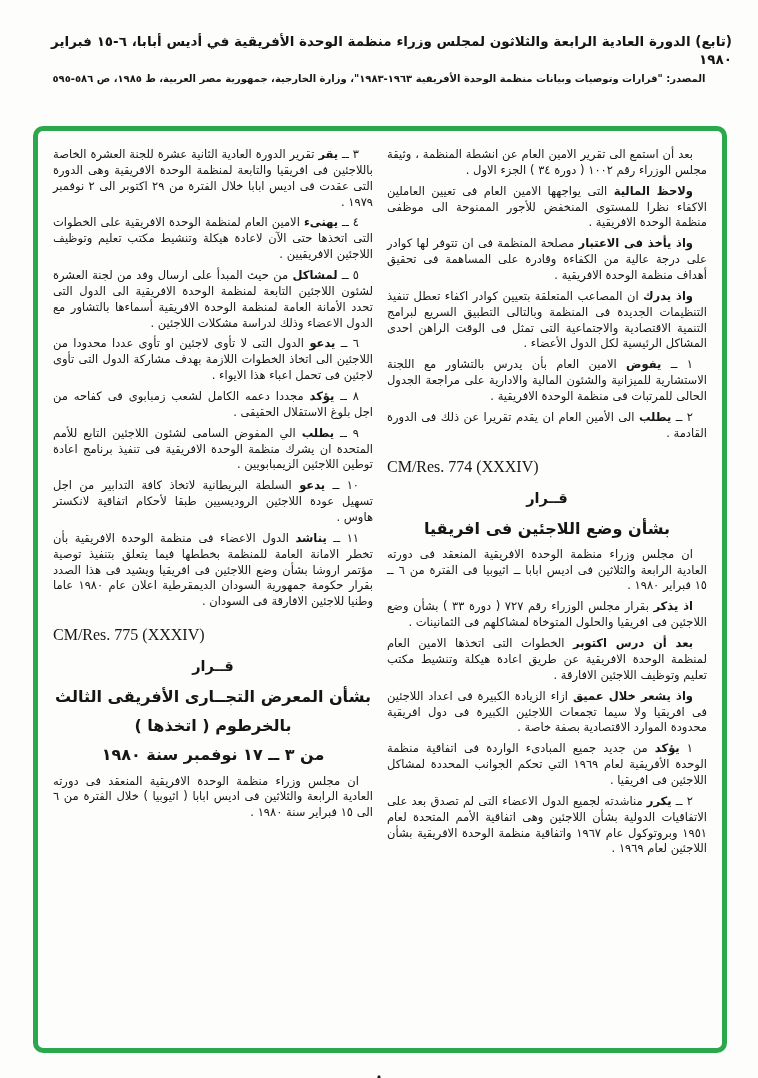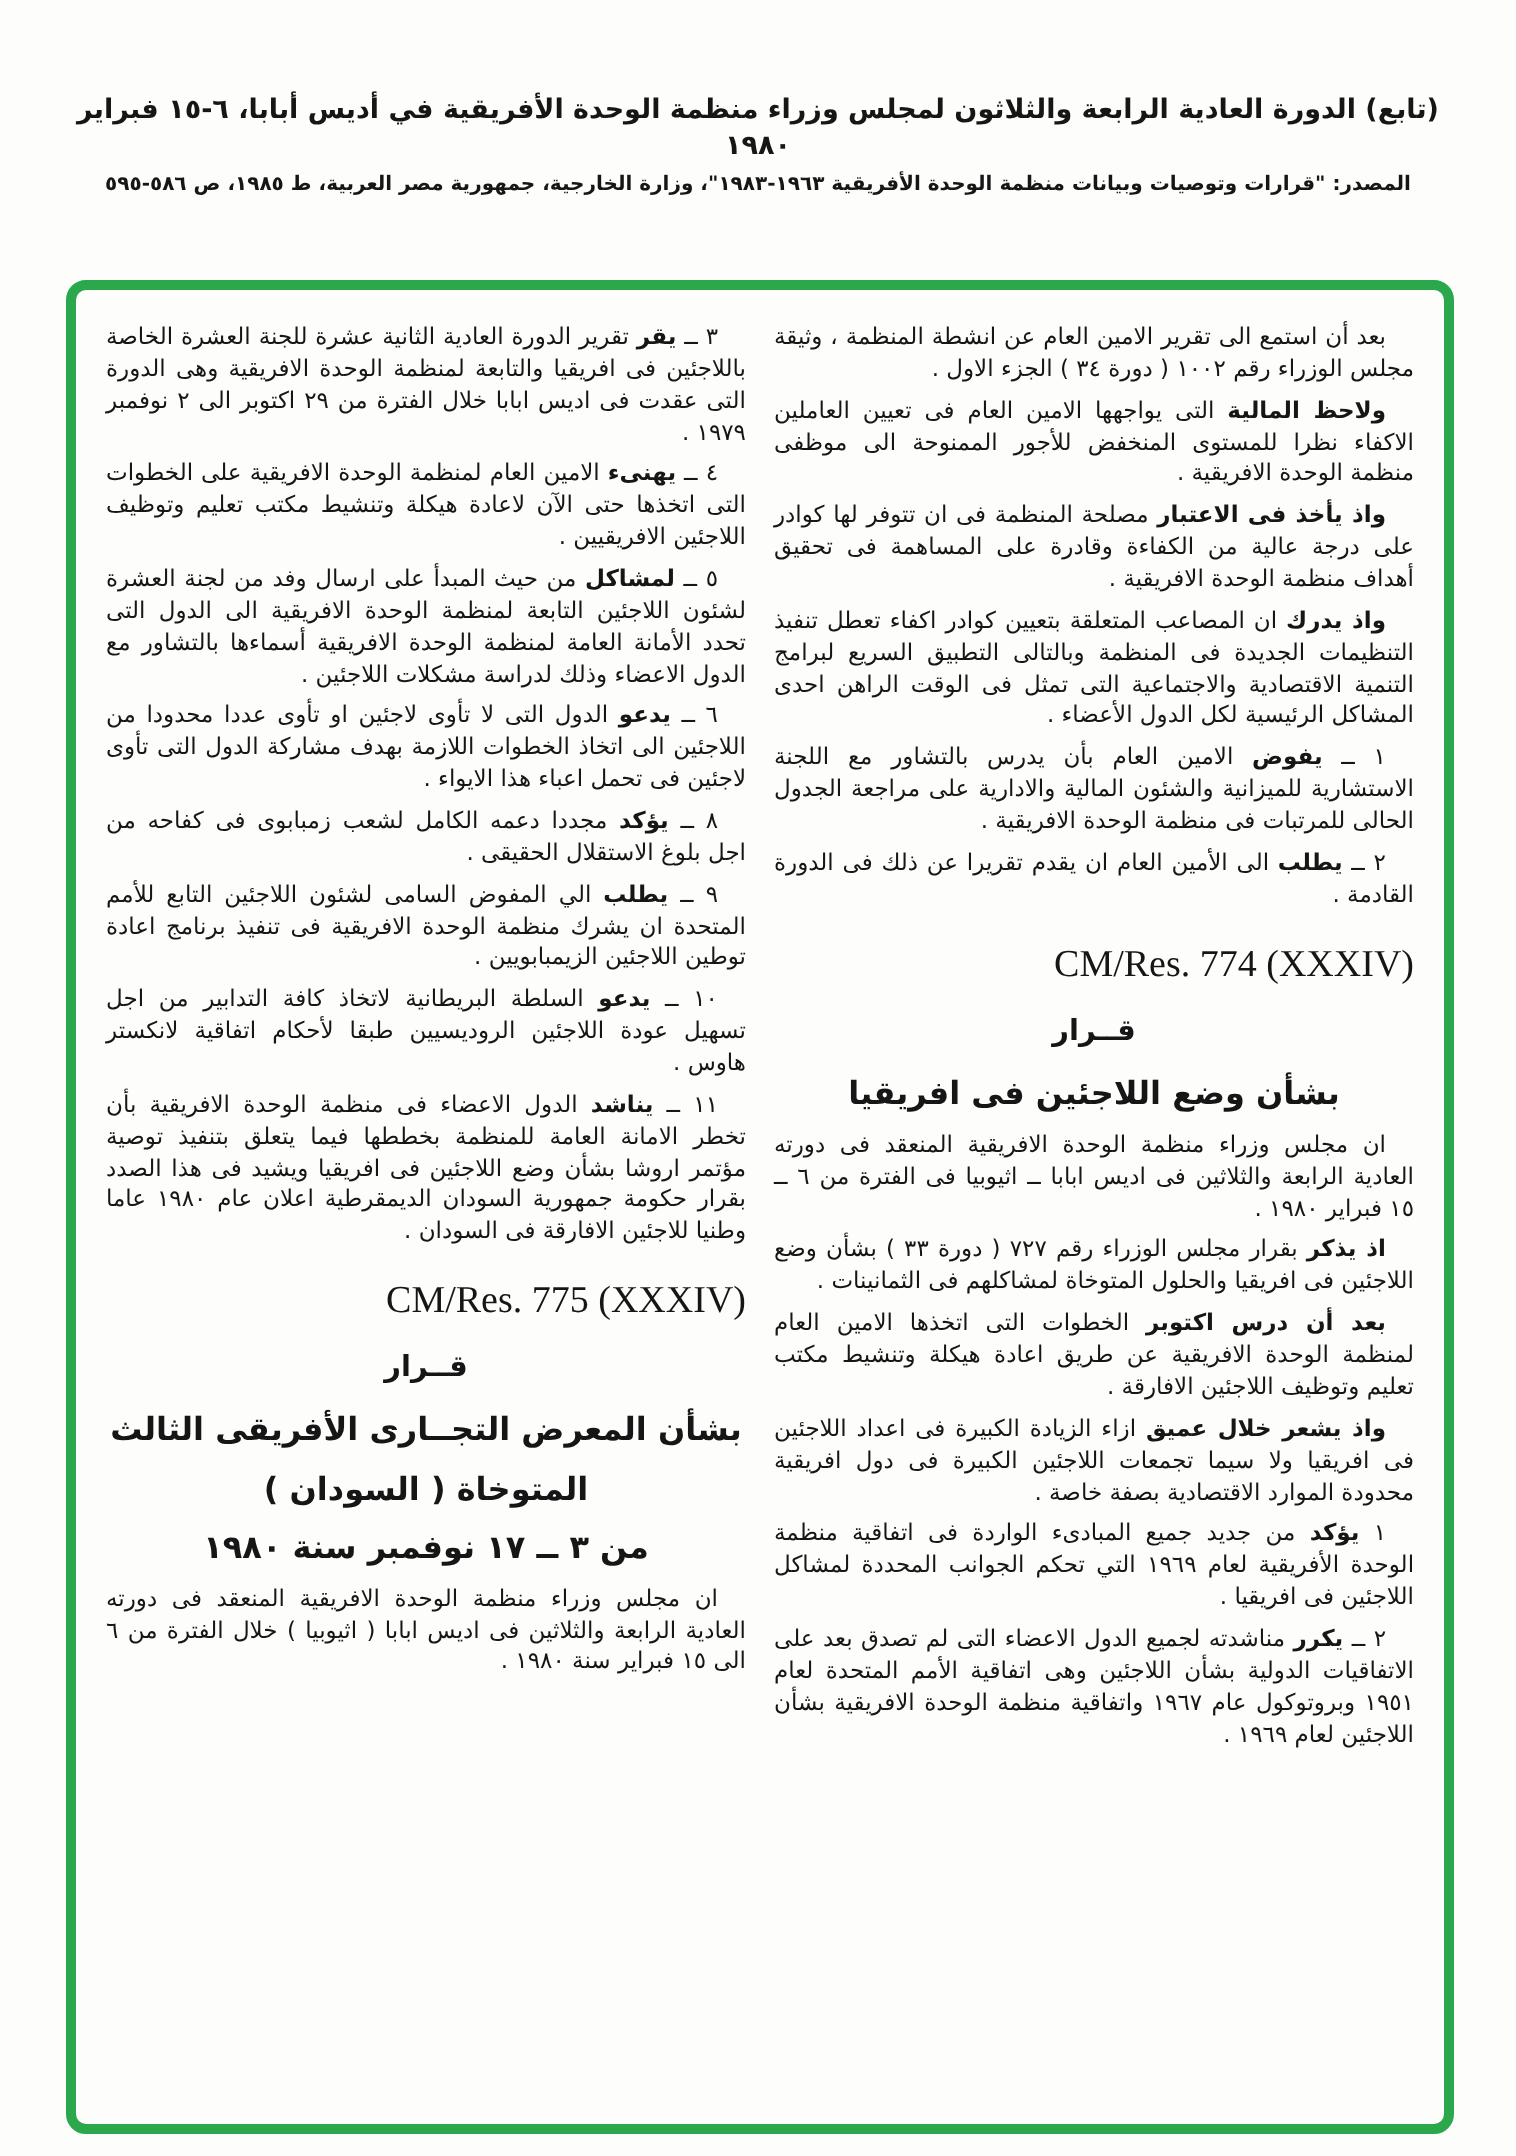--- a/index.html
+++ b/index.html
@@ -7,24 +7,25 @@
     width:758px;height:1078px;
     background:#fdfdfb;
     font-family:"DejaVu Sans",sans-serif;
     color:#161616;
     position:relative;
     overflow:hidden;
   }
   .sheet{width:758px;height:1078px;position:relative;}
   .hdr{direction:rtl;text-align:center;}
   .hdr-line1{
-    margin-top:46px;
+    margin-top:32px;
     font-size:13.5px;font-weight:700;
     padding:0 26px;
     line-height:1.35;
+    text-align:right;
   }
   .hdr-line2{
     margin-top:4px;
     font-size:10px;font-weight:700;
     padding:0 40px;
     line-height:1.3;
   }
   .green-box{
     position:absolute;
     left:33px;top:94px;
@@ -45,23 +46,23 @@
     line-height:1.38;
     text-align:justify;
     text-justify:inter-word;
     direction:rtl;
   }
   .blk{margin:0 0 5px 0;}
   .para{text-indent:14px;}
   .lead{font-weight:700;}
   .ref{
     direction:ltr;
-    text-align:right;
+    text-align:left;
     font-family:"Liberation Serif",serif;
-    font-size:19px;
+    font-size:16px;
     margin:14px 0 10px 0;
     text-indent:0;
   }
   .heading{
     text-align:center;font-weight:700;
     font-size:14.5px;
     margin:4px 0 10px 0;text-indent:0;
   }
   .subheading{
     text-align:center;font-weight:700;
@@ -109,21 +110,21 @@
         <div class="blk para">٤ ــ <span class="lead">يهنىء</span> الامين العام لمنظمة الوحدة الافريقية على الخطوات التى اتخذها حتى الآن لاعادة هيكلة وتنشيط مكتب تعليم وتوظيف اللاجئين الافريقيين .</div>
         <div class="blk para">٥ ــ <span class="lead">لمشاكل</span> من حيث المبدأ على ارسال وفد من لجنة العشرة لشئون اللاجئين التابعة لمنظمة الوحدة الافريقية الى الدول التى تحدد الأمانة العامة لمنظمة الوحدة الافريقية أسماءها بالتشاور مع الدول الاعضاء وذلك لدراسة مشكلات اللاجئين .</div>
         <div class="blk para">٦ ــ <span class="lead">يدعو</span> الدول التى لا تأوى لاجئين او تأوى عددا محدودا من اللاجئين الى اتخاذ الخطوات اللازمة بهدف مشاركة الدول التى تأوى لاجئين فى تحمل اعباء هذا الايواء .</div>
         <div class="blk para">٨ ــ <span class="lead">يؤكد</span> مجددا دعمه الكامل لشعب زمبابوى فى كفاحه من اجل بلوغ الاستقلال الحقيقى .</div>
         <div class="blk para">٩ ــ <span class="lead">يطلب</span> الي المفوض السامى لشئون اللاجئين التابع للأمم المتحدة ان يشرك منظمة الوحدة الافريقية فى تنفيذ برنامج اعادة توطين اللاجئين الزيمبابويين .</div>
         <div class="blk para">١٠ ــ <span class="lead">يدعو</span> السلطة البريطانية لاتخاذ كافة التدابير من اجل تسهيل عودة اللاجئين الروديسيين طبقا لأحكام اتفاقية لانكستر هاوس .</div>
         <div class="blk para">١١ ــ <span class="lead">يناشد</span> الدول الاعضاء فى منظمة الوحدة الافريقية بأن تخطر الامانة العامة للمنظمة بخططها فيما يتعلق بتنفيذ توصية مؤتمر اروشا بشأن وضع اللاجئين فى افريقيا ويشيد فى هذا الصدد بقرار حكومة جمهورية السودان الديمقرطية اعلان عام ١٩٨٠ عاما وطنيا للاجئين الافارقة فى السودان .</div>
         <div class="blk ref">CM/Res. 775 (XXXIV)</div>
         <div class="blk heading">قــرار</div>
         <div class="blk subheading">بشأن المعرض التجــارى الأفريقى الثالث</div>
-        <div class="blk subheading">المتوخاة ( السودان )</div>
+        <div class="blk subheading">بالخرطوم ( اتخذها )</div>
         <div class="blk subheading">من ٣ ــ ١٧ نوفمبر سنة ١٩٨٠</div>
         <div class="blk para">ان مجلس وزراء منظمة الوحدة الافريقية المنعقد فى دورته العادية الرابعة والثلاثين فى اديس ابابا ( اثيوبيا ) خلال الفترة من ٦ الى ١٥ فبراير سنة ١٩٨٠ .</div>
       </div>
   </div>
 
   <div class="page-num">٨</div>
 
 </div>
 
 </body></html>

